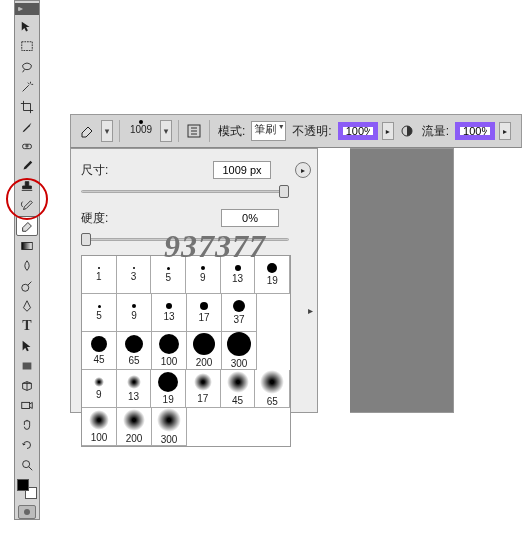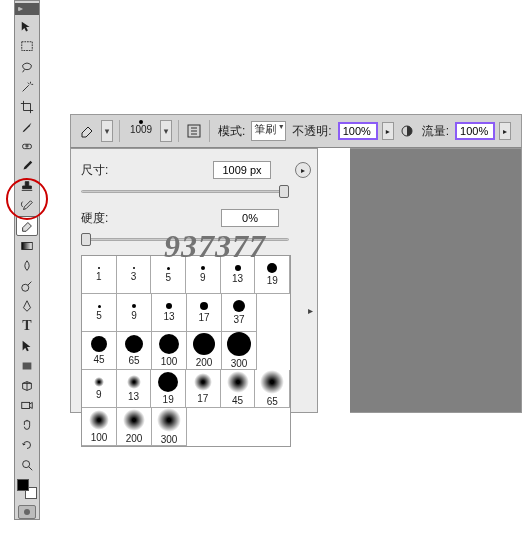--- a/index.html
+++ b/index.html
@@ -57,27 +57,27 @@
   .brush-dot { width: 4px; height: 4px; background: #000; border-radius: 50%; margin-top:2px;}
   .brush-num { font-size: 10px; margin-top:0px;}
   .obar-icon { width:18px;height:18px; display:flex;align-items:center;justify-content:center; cursor:pointer;}
   .obar-label { font-size: 12px; margin: 0 2px; }
   .obar-select {
     height: 20px; border: 1px solid #999; background: #fff; font-size: 11px;
     padding: 0 2px; display:inline-flex; align-items:flex-start; gap:3px;
   }
   .obar-select .chev { font-size:8px; color:#444; }
   .obar-input {
-    width: 40px; height: 18px; border: 2px solid #8b5cf6; background: #fff;
+    width: 40px; height: 18px; border: 5px solid #8b5cf6; background: #fff;
     font-size: 11px; text-align: left; padding: 0 3px;
   }
   .mini-arrow { width:12px;height:18px; border:1px solid #999; background:#e6e6e6; font-size:8px; display:flex;align-items:center;justify-content:center; cursor:pointer;}
 
   .panel-wrap {
-    position: absolute; left: 70px; top: 148px; width: 452px; height: 265px;
+    position: absolute; left: 70px; top: 148px; width: 384px; height: 265px;
     display: flex;
     gap: 32px;
   }
   .brush-panel {
     width: 248px; height: 265px; background: #ededed; border: 1px solid #999;
     padding: 10px 6px 4px 10px; position: relative;
   }
   .canvas-area {
     flex: 1; height: 265px; background: #808080; border: 1px solid #999; border-left: none;
   }

